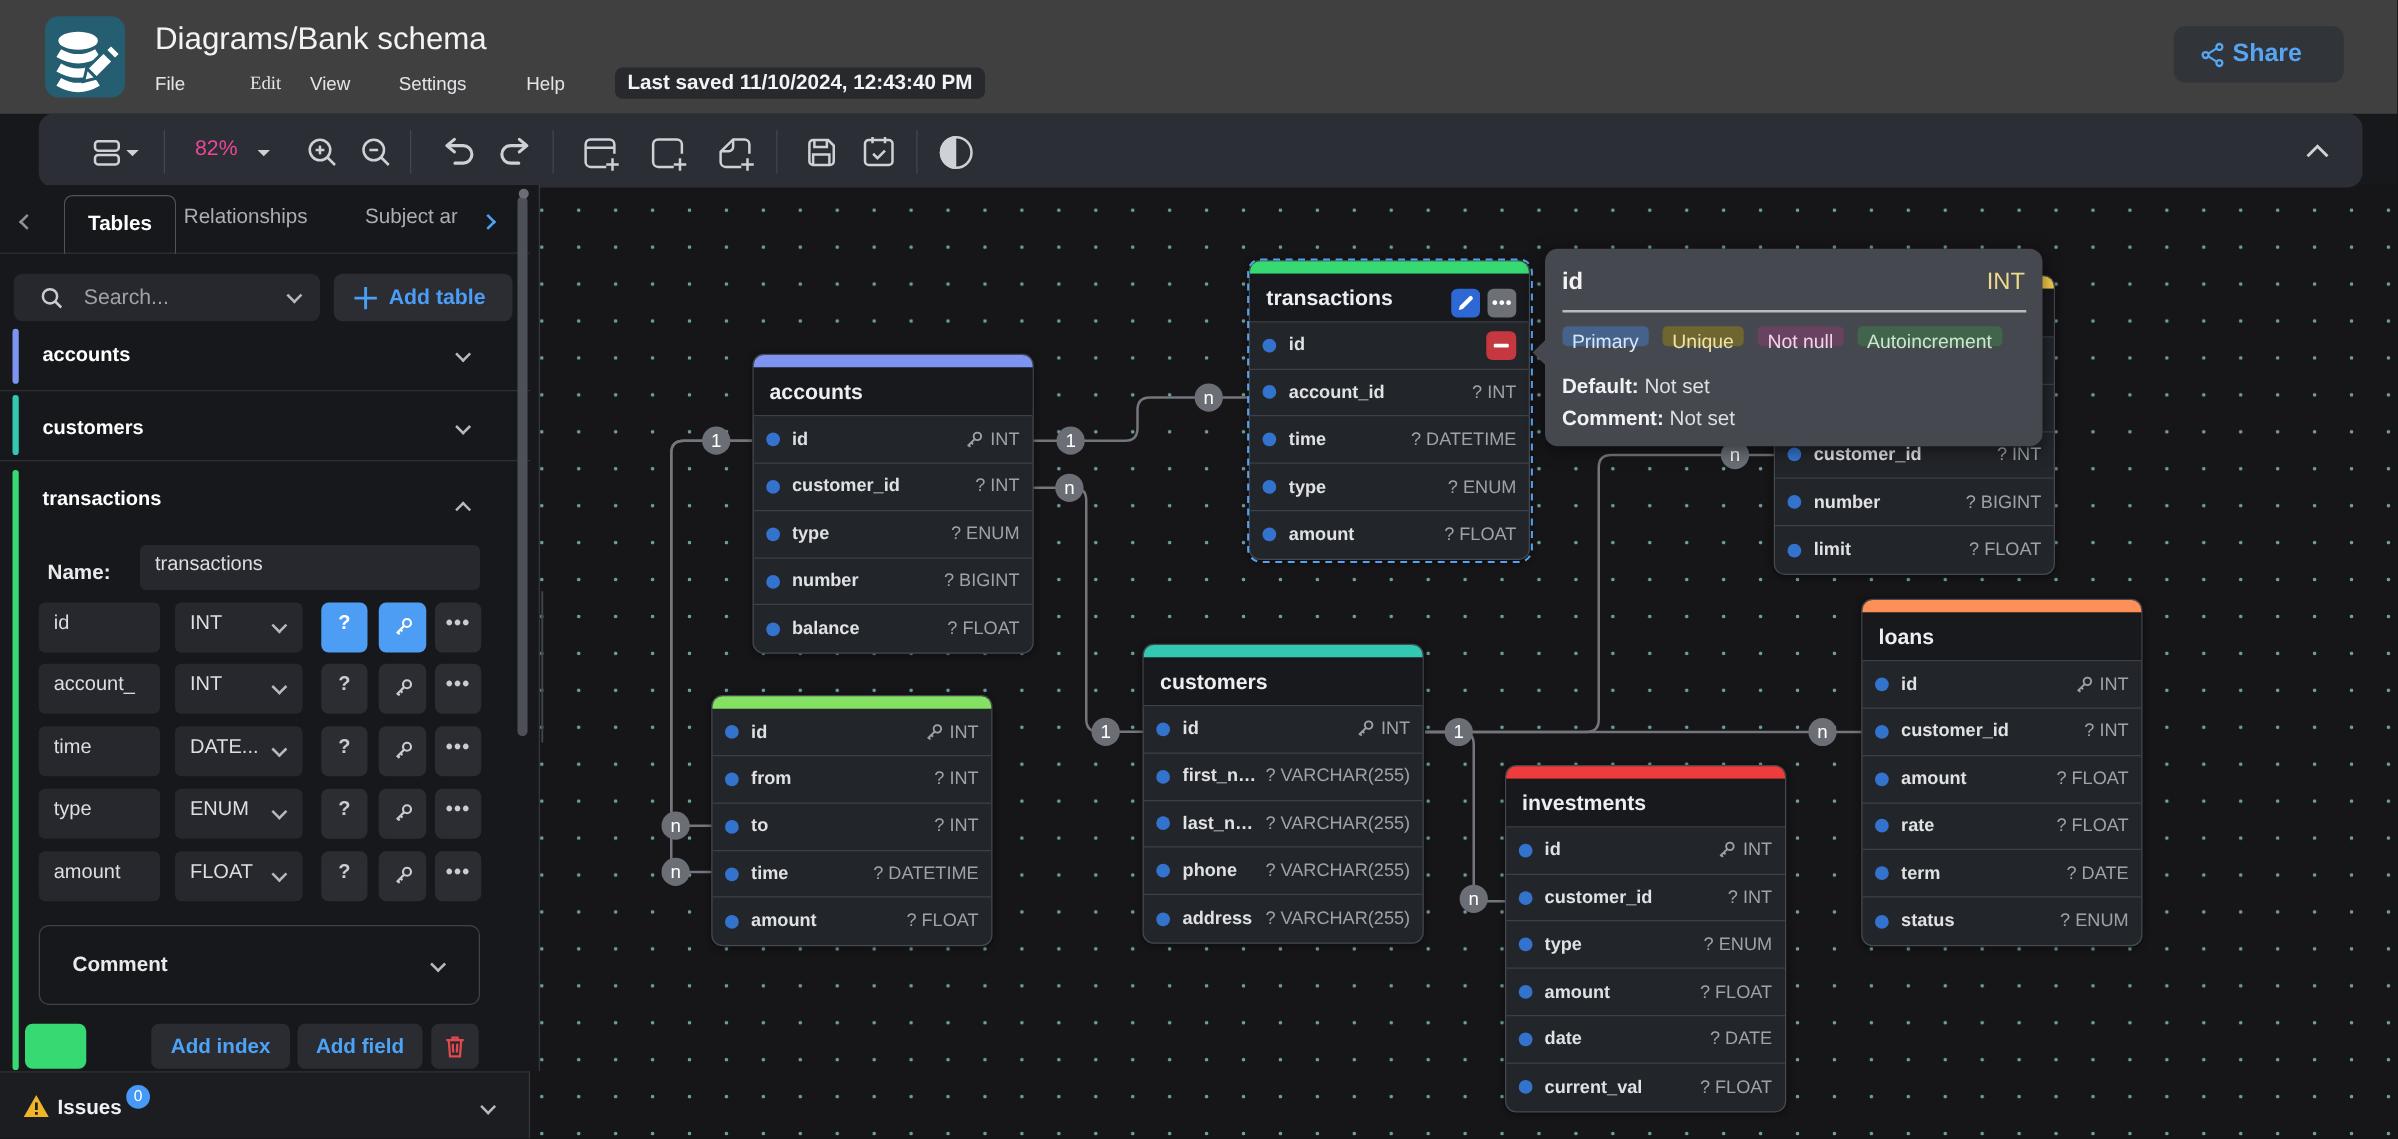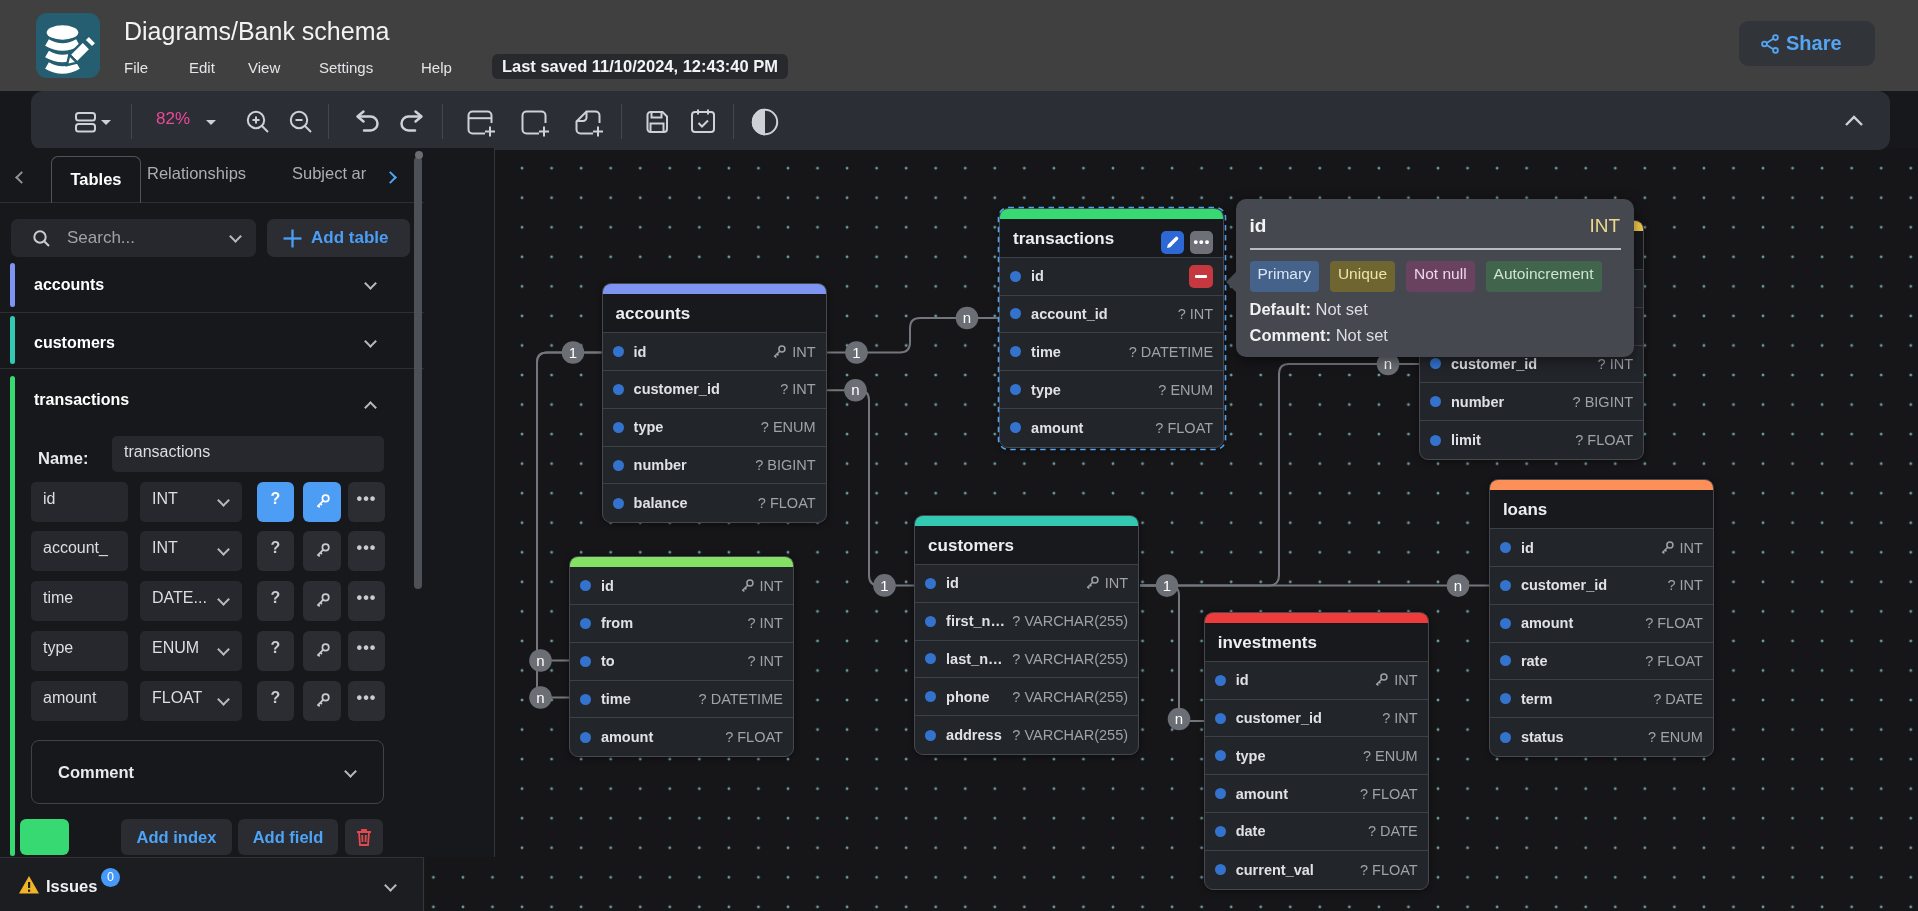--- a/index.html
+++ b/index.html
@@ -12,21 +12,21 @@
 .menu{position:absolute;top:59px;font-size:15px;color:#e3e5e8;}
 #lastsaved{position:absolute;left:492px;top:54px;width:296px;height:25px;border-radius:6px;background:#28292d;color:#f2f3f4;font-size:16.5px;font-weight:bold;text-align:center;line-height:25px;}
 #share{position:absolute;left:1739px;top:21px;width:136px;height:45px;border-radius:9px;background:#313439;}
 #share span{position:absolute;left:47px;top:11px;font-size:20px;font-weight:bold;color:#55a5f3;}
 
 #toolbar{position:absolute;left:31px;top:91px;width:1859px;height:59px;border-radius:12px;background:#2b2e34;}
 .tdiv{position:absolute;top:13px;height:35px;width:1px;background:#43464c;}
 .ticon{position:absolute;top:0;}
 #zoomtxt{position:absolute;left:125px;top:18px;font-size:17px;color:#ec4899;}
 
-#sidebar{position:absolute;left:0;top:148px;width:495px;height:709px;background:#17181b;border-right:1px solid #33363c;padding-left:28px;}
+#sidebar{position:absolute;left:0;top:148px;width:432px;height:709px;background:#17181b;border-right:1px solid #33363c;padding-left:28px;}
 #tabrow{position:absolute;left:0;top:0;width:424px;height:55px;border-bottom:1px solid #2c2f34;}
 #tabactive{position:absolute;left:51px;top:8px;width:90px;height:47px;border:1px solid #50545a;border-bottom:none;border-radius:7px 7px 0 0;color:#fff;font-weight:bold;font-size:16.5px;text-align:center;line-height:45px;}
 .tabtxt{position:absolute;top:16px;font-size:16.5px;color:#aaadb2;}
 #searchbox{position:absolute;left:11px;top:70.5px;width:245px;height:38.5px;background:#26282d;border-radius:7px;}
 #searchbox .ph{position:absolute;left:56px;top:9px;color:#9fa2a7;font-size:17px;}
 #addtablebtn{position:absolute;left:267px;top:70.5px;width:143px;height:38.5px;background:#2b2d32;border-radius:7px;color:#4b9ef5;}
 #addtablebtn span{position:absolute;left:44px;top:9px;font-size:17px;font-weight:bold;white-space:nowrap;}
 .acc{position:absolute;left:0;width:424px;}
 .accbar{position:absolute;left:10px;top:4px;bottom:4px;width:5px;border-radius:3px;}
 .acctitle{position:absolute;left:34px;font-size:16px;font-weight:bold;color:#fff;}
@@ -43,21 +43,21 @@
 .strip{height:10px;border-radius:8px 8px 0 0;}
 .ttitle{height:39px;line-height:39px;padding:0 13px;font-weight:bold;color:#eceef0;background:#17191d;border-bottom:1px solid #3d4046;font-size:17px;}
 .trow{height:37.8px;display:flex;align-items:center;padding:0 10px;border-bottom:1px solid #3d4046;color:#d6d8db;font-size:14.5px;}
 .trow:last-child{border-bottom:none;border-radius:0 0 8px 8px;}
 .fdot{width:11px;height:11px;border-radius:50%;background:#3473cd;margin-right:10px;flex:none;}
 .fnm{flex:1;min-width:0;font-weight:bold;color:#dfe1e4;white-space:nowrap;overflow:hidden;text-overflow:ellipsis;}
 .fty{color:#9fa2a7;white-space:nowrap;display:flex;align-items:center;gap:5px;margin-left:5px;flex:none;}
 
 #popup{position:absolute;left:1236px;top:199px;width:398px;height:158px;background:#45484e;border-radius:10px;box-shadow:0 3px 14px rgba(0,0,0,.5);}
 #popup .arrow{position:absolute;left:-7px;top:76px;width:14px;height:14px;background:#45484e;transform:rotate(45deg);}
-.badge{display:inline-block;height:31px;line-height:26px;padding:0 8px;border-radius:4px;font-size:15.5px;margin-right:11px;}
+.badge{display:inline-block;height:16px;line-height:26px;padding:0 8px;border-radius:4px;font-size:15.5px;margin-right:11px;}
 
 #issues{position:absolute;left:0;top:857px;width:424px;height:54px;background:#1b1d21;border-top:1px solid #2e3135;border-right:1px solid #33363c;}
 
 .chev{display:inline-block;width:9px;height:9px;border-right:2px solid #b6b9be;border-bottom:2px solid #b6b9be;}
 .chev.down{transform:rotate(45deg);}
 .chev.up{transform:rotate(225deg);}
 .chev.left{transform:rotate(135deg);}
 .chev.right{transform:rotate(-45deg);}
 </style>
 </head>
@@ -381,21 +381,21 @@
       <ellipse cx="26.5" cy="19.5" rx="15.8" ry="7.2" fill="#fff"></ellipse>
       <g transform="translate(50,33) rotate(45)" stroke="#245e70" stroke-width="2.4">
         <rect x="-5.5" y="-9.5" width="11" height="6.5" rx="1.5" fill="#fff"></rect>
         <rect x="-5.5" y="-1" width="11" height="19" fill="#fff"></rect>
         <path d="M-5.5 18 L0 27 L5.5 18 z" fill="#fff"></path>
       </g>
     </svg>
   </div>
   <div id="title">Diagrams/Bank schema</div>
   <span class="menu" style="left:124px;">File</span>
-  <span class="menu" style="left:189px;">Edit</span>
+  <span class="menu" style="left:200px;font-family:Liberation Serif, serif;">Edit</span>
   <span class="menu" style="left:248px;">View</span>
   <span class="menu" style="left:319px;">Settings</span>
   <span class="menu" style="left:421px;">Help</span>
   <div id="lastsaved">Last saved 11/10/2024, 12:43:40 PM</div>
   <div id="share">
     <svg style="position:absolute;left:20px;top:12px" width="22" height="22" viewBox="0 0 24 24" fill="none" stroke="#55a5f3" stroke-width="2">
       <circle cx="18" cy="5" r="2.6"></circle>
           <circle cx="6" cy="12" r="2.6"></circle>
           <circle cx="18" cy="19" r="2.6"></circle>
       <line x1="8.4" y1="10.8" x2="15.6" y2="6.2"></line>

